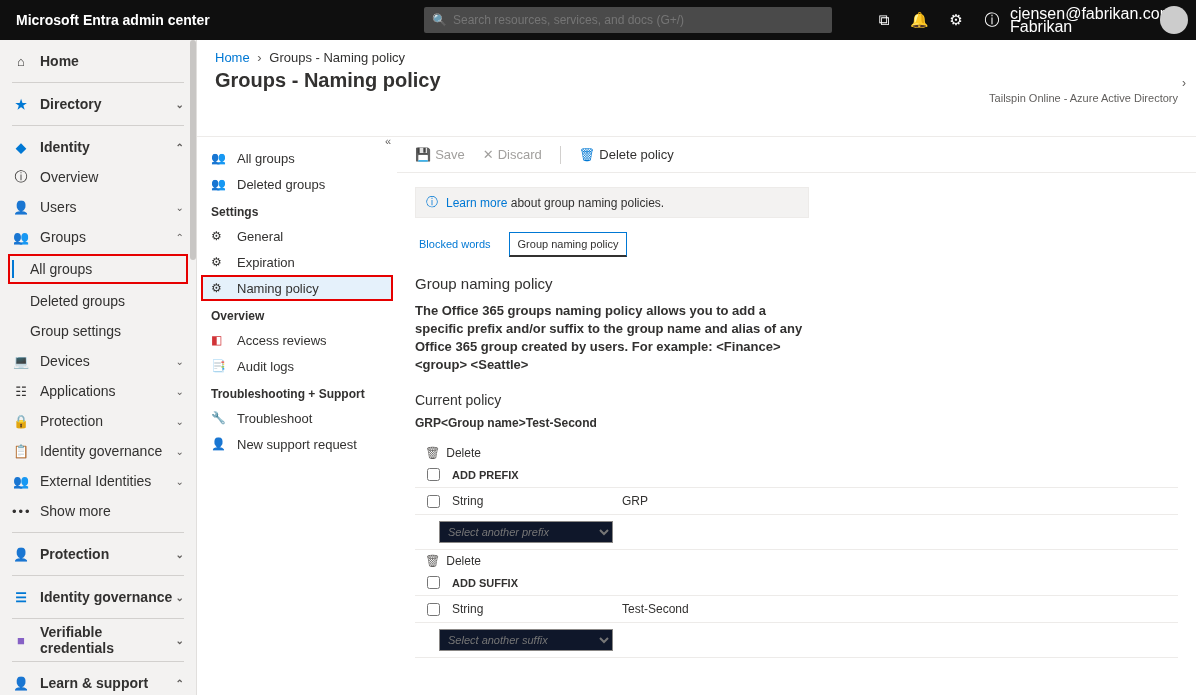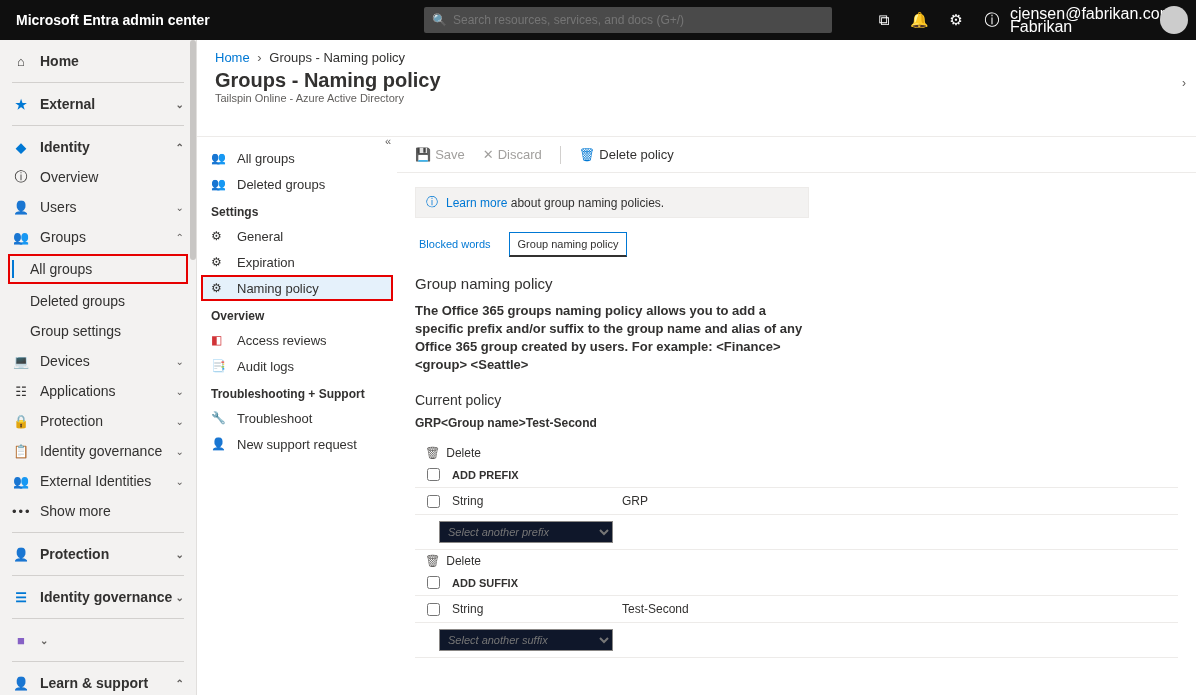--- a/index.html
+++ b/index.html
@@ -29,21 +29,21 @@
 .leftnav .sub.highlight .bar { position: absolute; left: 2px; top: 4px; bottom: 4px; width: 2px; background: #0078d4; }
 .leftnav .dots { letter-spacing: 2px; }
 .scrollind { position: absolute; top: 0; right: 0; width: 6px; height: 220px; background: #c8c6c4; border-radius: 3px; }
 
 
 .content { position: absolute; top: 40px; left: 197px; right: 0; bottom: 0; background: #fff; overflow: hidden; }
 .breadcrumb { padding: 10px 18px 0; font-size: 13px; }
 .breadcrumb a { color: #0078d4; text-decoration: none; }
 .breadcrumb .sep { color: #605e5c; margin: 0 4px; }
 .ptitle { padding: 4px 18px 0; font-size: 20px; font-weight: 600; }
-.psub { padding: 0 18px 10px; font-size: 11px; color: #605e5c; }
+.psub { padding: 0 18px 10px; font-size: 11px; color: #605e5c; text-align: right; }
 .expbtn { position: absolute; right: 10px; top: 36px; font-size: 12px; color: #605e5c; cursor: pointer; }
 
 .pane { position: absolute; top: 96px; left: 0; right: 0; bottom: 0; border-top: 1px solid #edebe9; }
 
 
 .subnav { position: absolute; left: 0; top: 0; bottom: 0; width: 200px; background: #fff; padding: 8px 0; }
 .subnav .collapse { position: absolute; right: 6px; top: -2px; font-size: 11px; color: #605e5c; cursor: pointer; }
 .subnav .sitem { display: flex; align-items: center; height: 26px; padding: 0 14px; cursor: pointer; font-size: 13px; }
 .subnav .sitem .icon { width: 18px; margin-right: 8px; font-size: 12px; }
 .subnav .shead { font-size: 12px; font-weight: 600; color: #323130; padding: 8px 14px 4px; }
@@ -109,21 +109,21 @@
 
 <div class="leftnav">
   <div class="scrollind"></div>
   <div class="item section">
     <span class="icon">⌂</span>
     <span class="lbl">Home</span>
   </div>
   <div class="divider"></div>
   <div class="item section">
     <span class="icon" style="color:#0078d4">★</span>
-    <span class="lbl">External</span>
+    <span class="lbl">Directory</span>
     <span class="chev">⌄</span>
   </div>
   <div class="divider"></div>
   <div class="item section">
     <span class="icon" style="color:#0078d4">◆</span>
     <span class="lbl">Identity</span>
     <span class="chev">⌃</span>
   </div>
   <div class="item">
     <span class="icon">ⓘ</span>
@@ -186,20 +186,21 @@
   </div>
   <div class="divider"></div>
   <div class="item section">
     <span class="icon" style="color:#0078d4">☰</span>
     <span class="lbl">Identity governance</span>
     <span class="chev">⌄</span>
   </div>
   <div class="divider"></div>
   <div class="item section">
     <span class="icon" style="color:#8661c5">■</span>
+    <span class="lbl">Verifiable credentials</span>
     <span class="chev">⌄</span>
   </div>
   <div class="divider"></div>
   <div class="item section">
     <span class="icon" style="color:#0078d4">👤</span>
     <span class="lbl">Learn &amp; support</span>
     <span class="chev">⌃</span>
   </div>
 </div>
 

